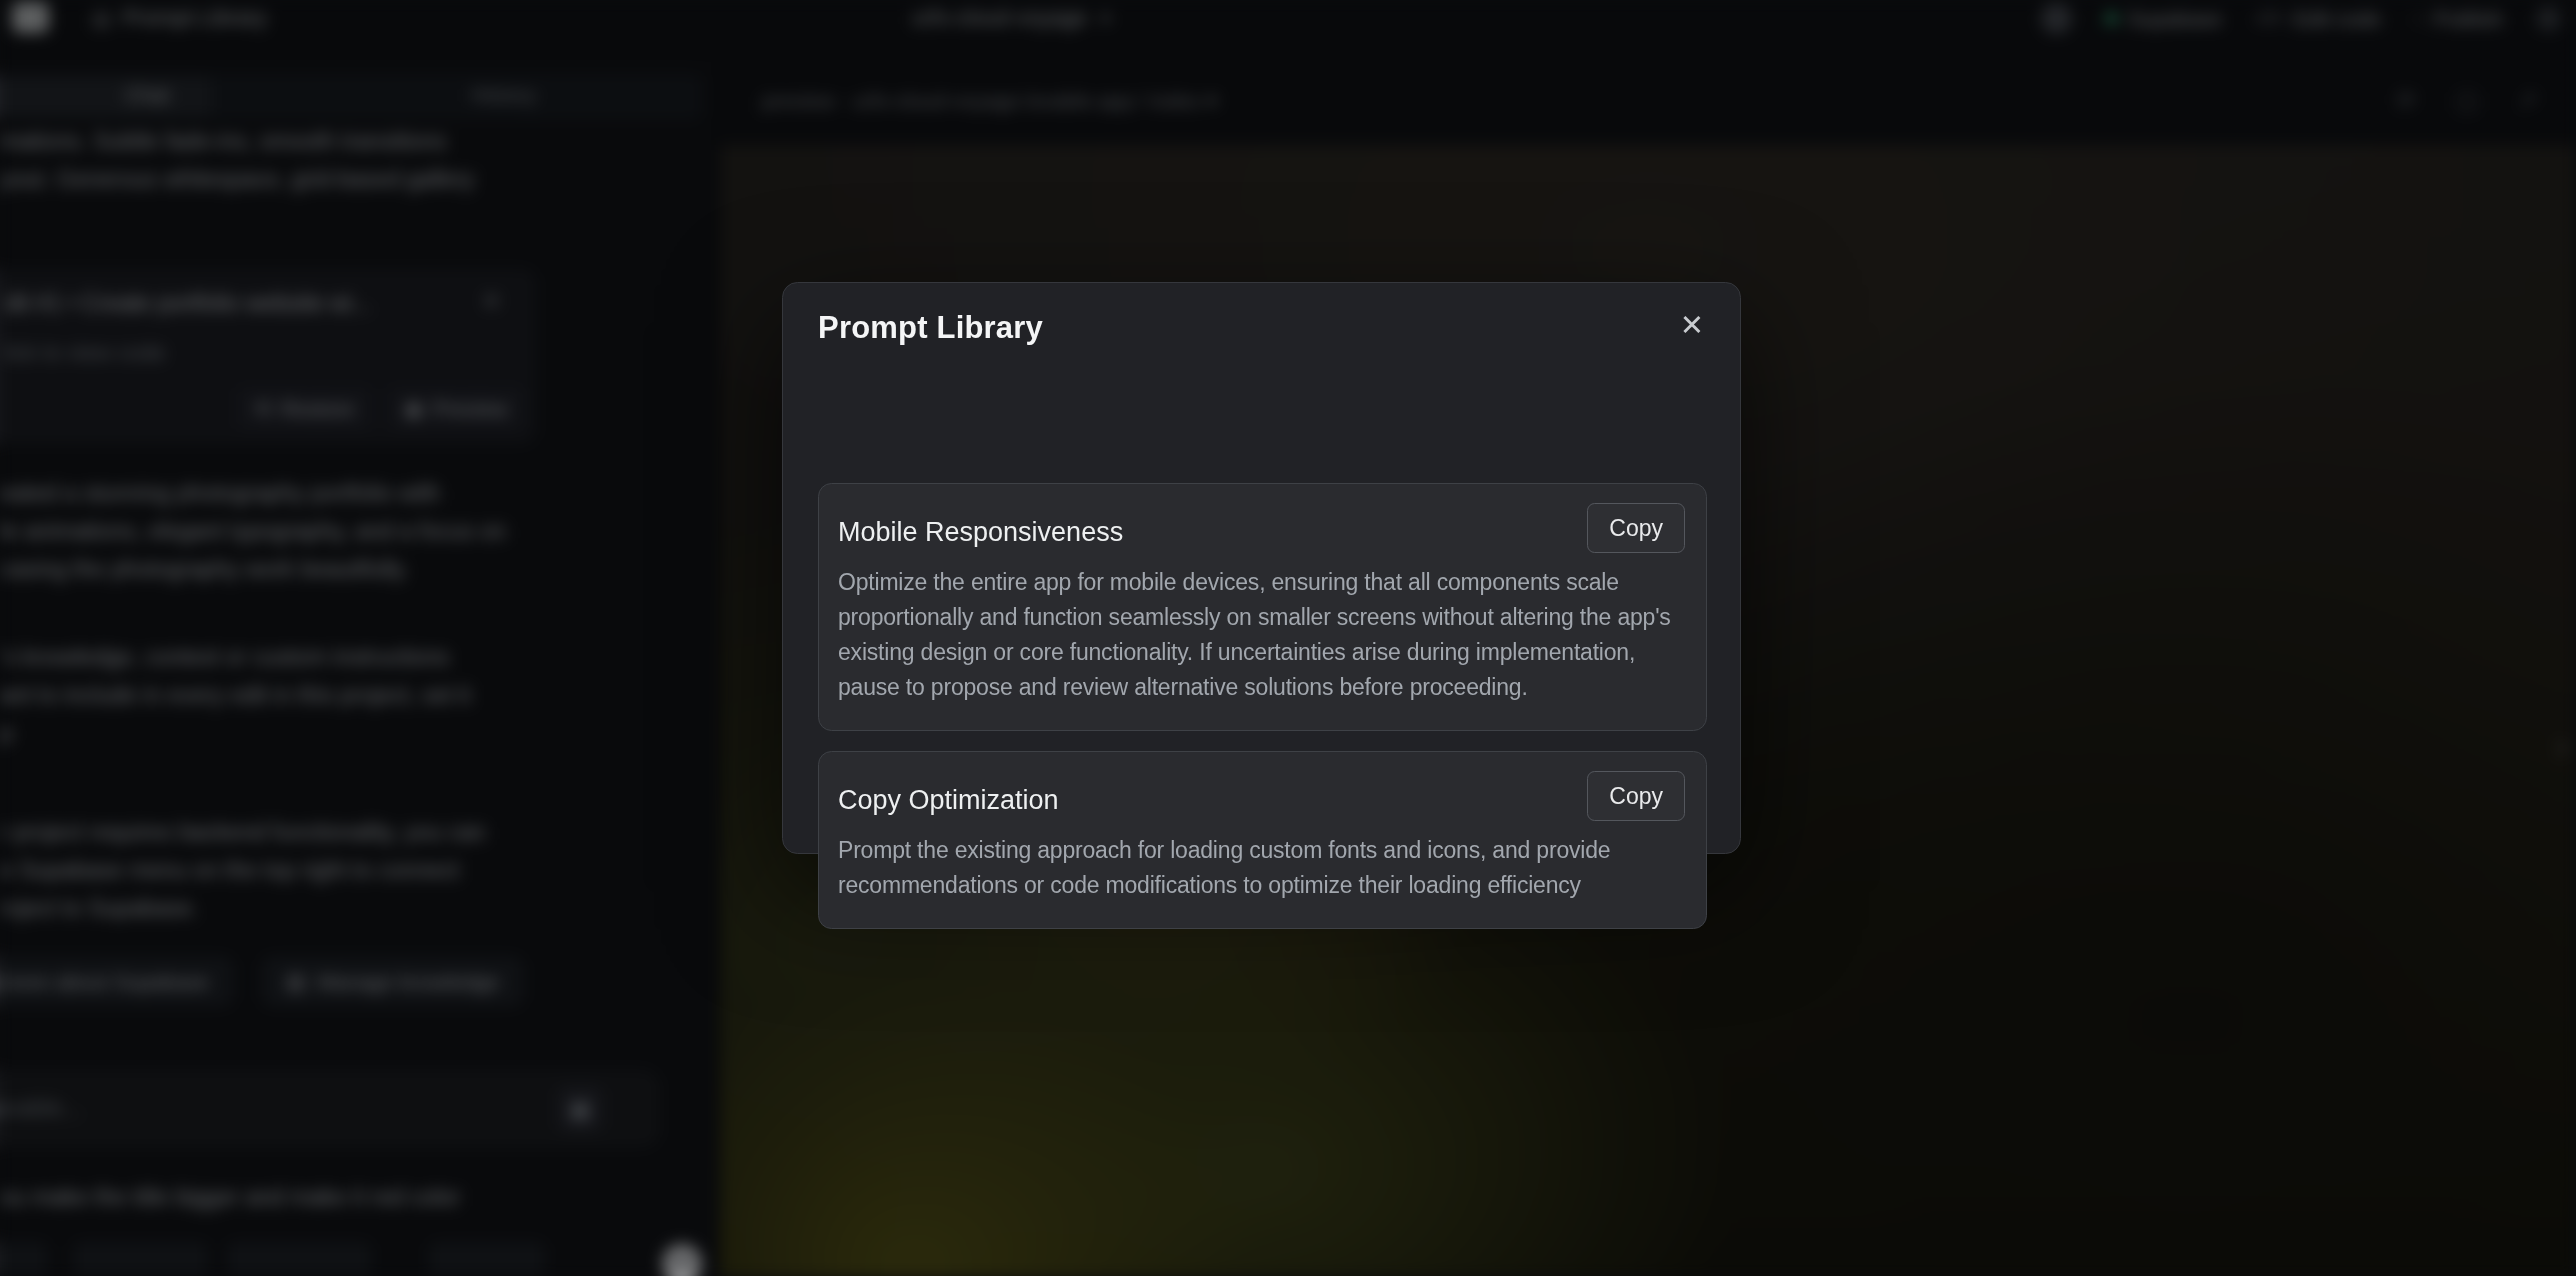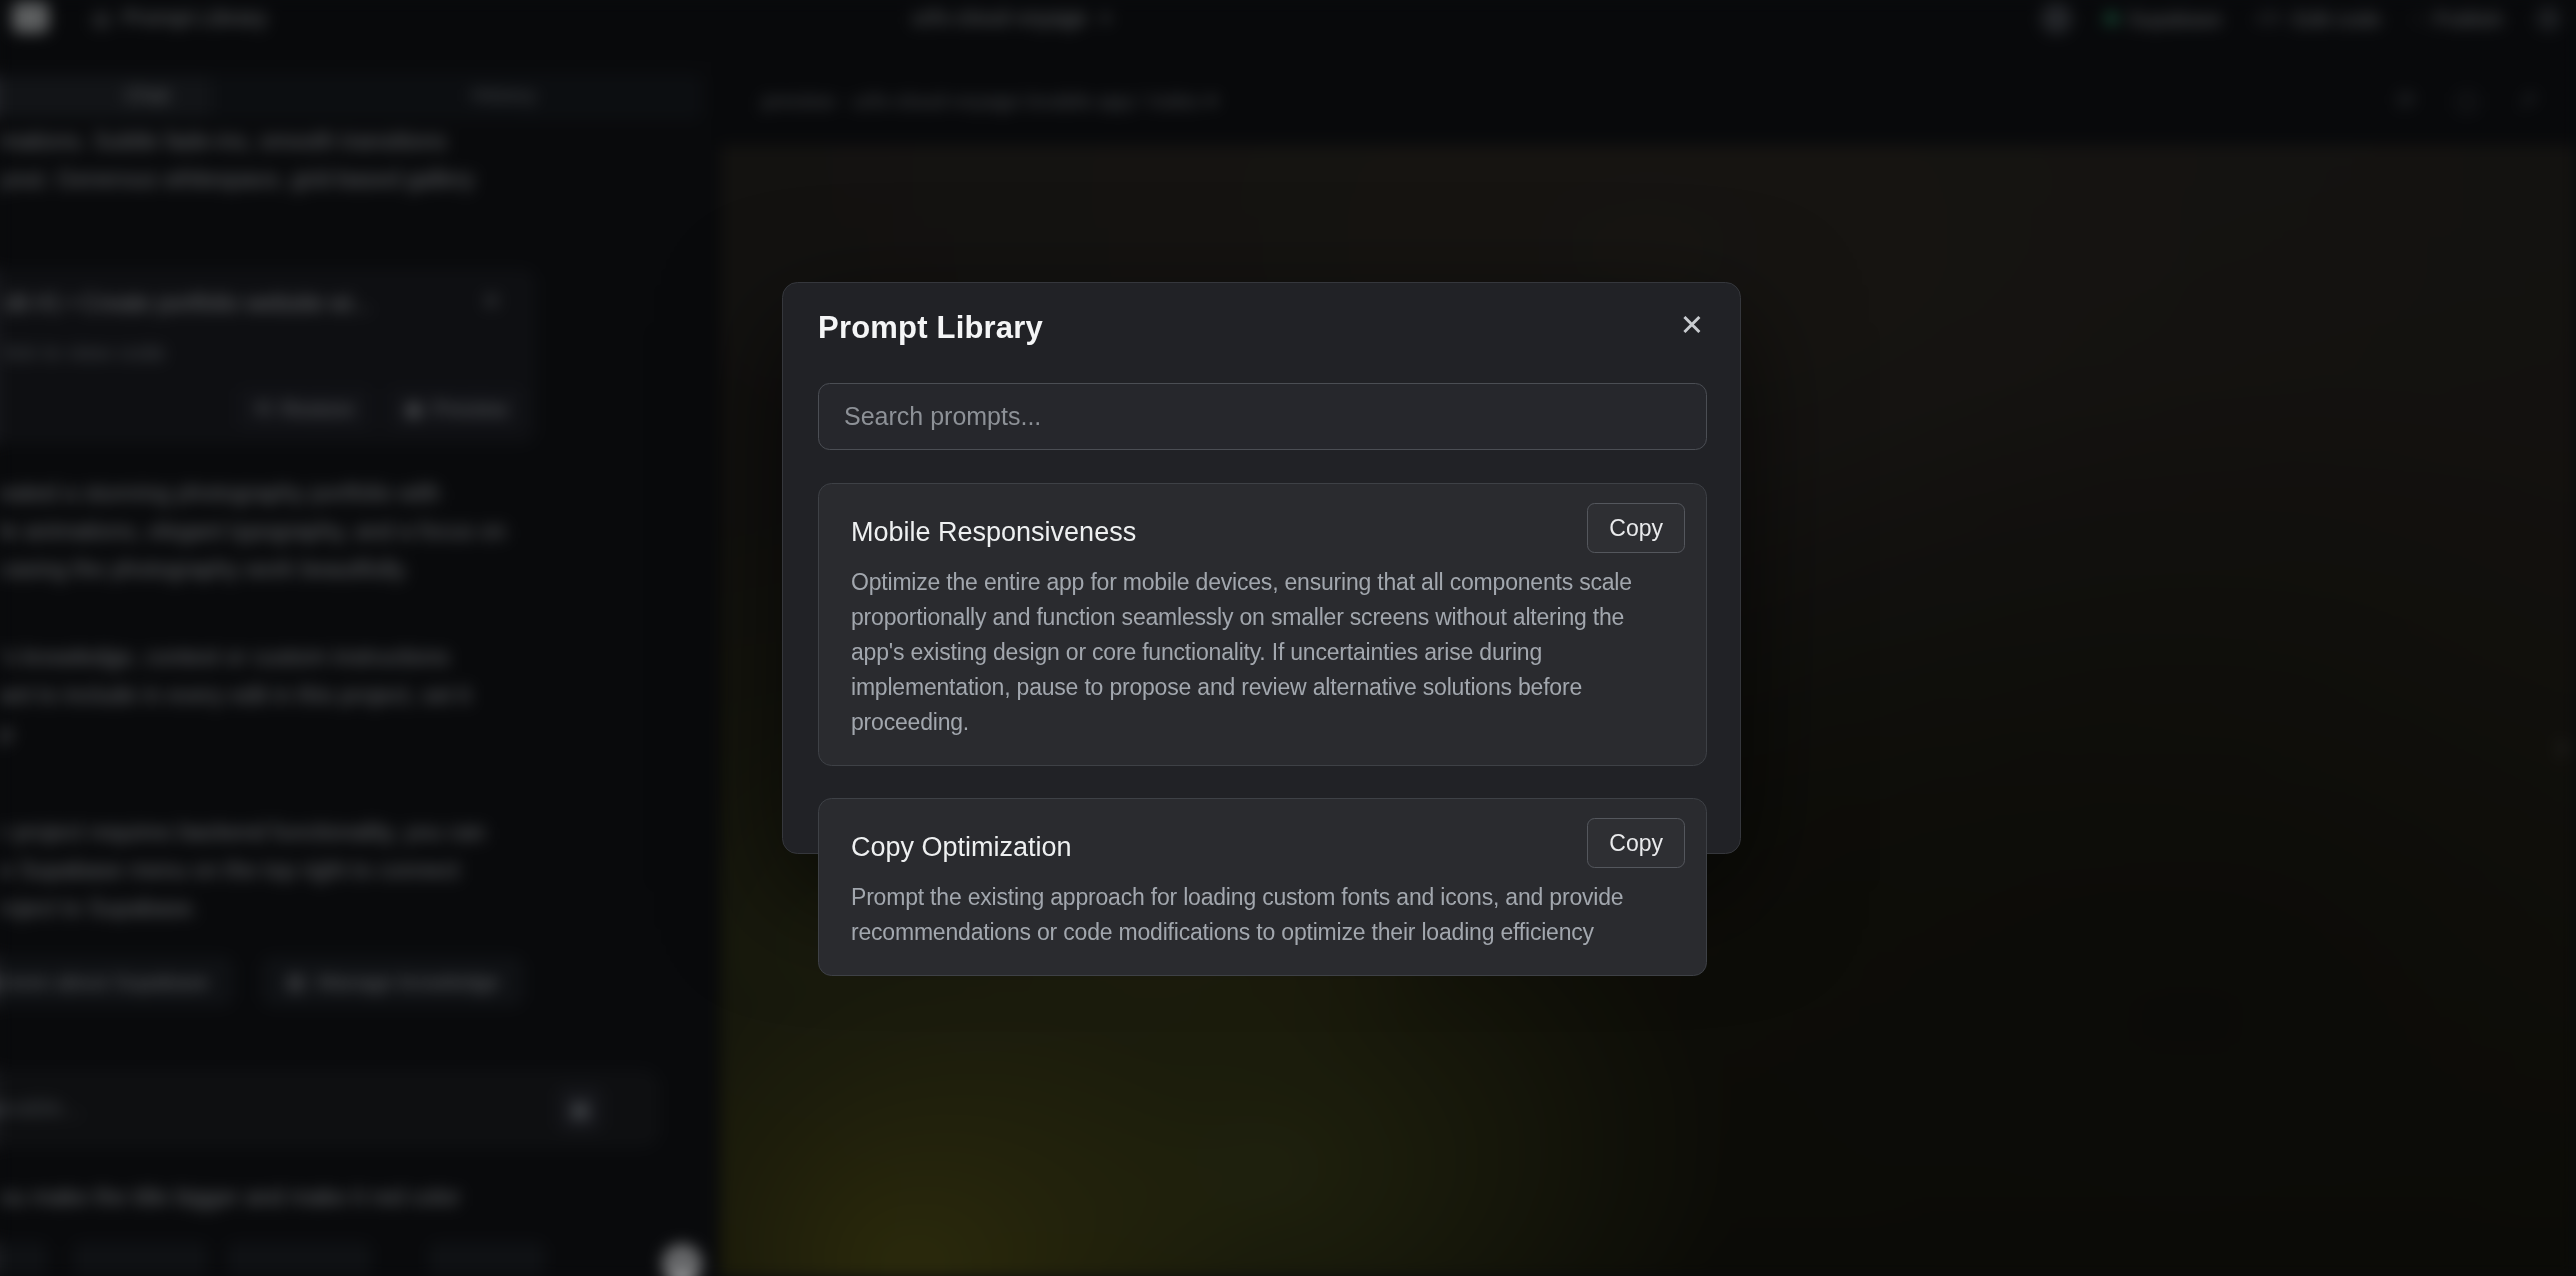--- a/index.html
+++ b/index.html
@@ -79,21 +79,21 @@
   .m-title { position:absolute; left:35px; top:27px; font-size:31px; font-weight:600; color:#f4f5f6; letter-spacing:0.2px; }
   .m-close { position:absolute; right:27px; top:21px; width:42px; height:42px; font-size:29px; color:#c9ccd0; text-align:center; line-height:42px; cursor:pointer; }
   .m-search {
     position:absolute; left:35px; top:100px; width:889px; height:67px;
     background:#26272c; border:1.4px solid #4b4e54; border-radius:11.6px;
     color:#e4e6e8; font-size:25px; padding:0 25px; outline:none;
     font-family:"Liberation Sans", sans-serif;
   }
   .m-search::placeholder { color:#8d9197; }
   .m-list { position:absolute; left:35px; top:200px; width:889px; height:493px; overflow:hidden; }
-  .p-card { position:relative; width:889px; background:#2a2b2f; border:1px solid #3e4146; border-radius:13.5px; padding:25px 27px 25px 32px; margin-bottom:32px; }
+  .p-card { position:relative; width:889px; background:#2a2b2f; border:1px solid #3e4146; border-radius:13.5px; padding:25px 27px 25px 19px; margin-bottom:20px; }
   .p-title { font-size:27px; color:#eef0f1; font-weight:500; padding-top:7.7px; }
   .p-copy {
     position:absolute; right:21px; top:19px;
     background:#2e2f33; border:1px solid #54575d; border-radius:7.7px;
     color:#e9eaec; font-size:23px; padding:10.6px 21px; cursor:pointer;
     font-family:"Liberation Sans", sans-serif;
   }
   .p-desc { margin-top:17.3px; font-size:23px; line-height:35px; color:#a2a7ae; letter-spacing:-0.2px; }
 </style>
 </head>
@@ -211,21 +211,20 @@
       </div>
       <div class="edge-chevron">›</div>
     </div>
 
     <div class="dim"></div>
   </div>
 
   <div class="modal">
     <div class="m-title">Prompt Library</div>
     <div class="m-close">✕</div>
-    <input class="m-search" type="text" placeholder="Search prompts..." style="">
     <div class="m-list">
 
       <div class="p-card">
         <div class="p-title">Mobile Responsiveness</div>
         <button class="p-copy">Copy</button>
         <div class="p-desc">Optimize the entire app for mobile devices, ensuring that all components scale proportionally and function seamlessly on smaller screens without altering the app's existing design or core functionality. If uncertainties arise during implementation, pause to propose and review alternative solutions before proceeding.</div>
       </div>
 
       <div class="p-card">
         <div class="p-title">Copy Optimization</div>

